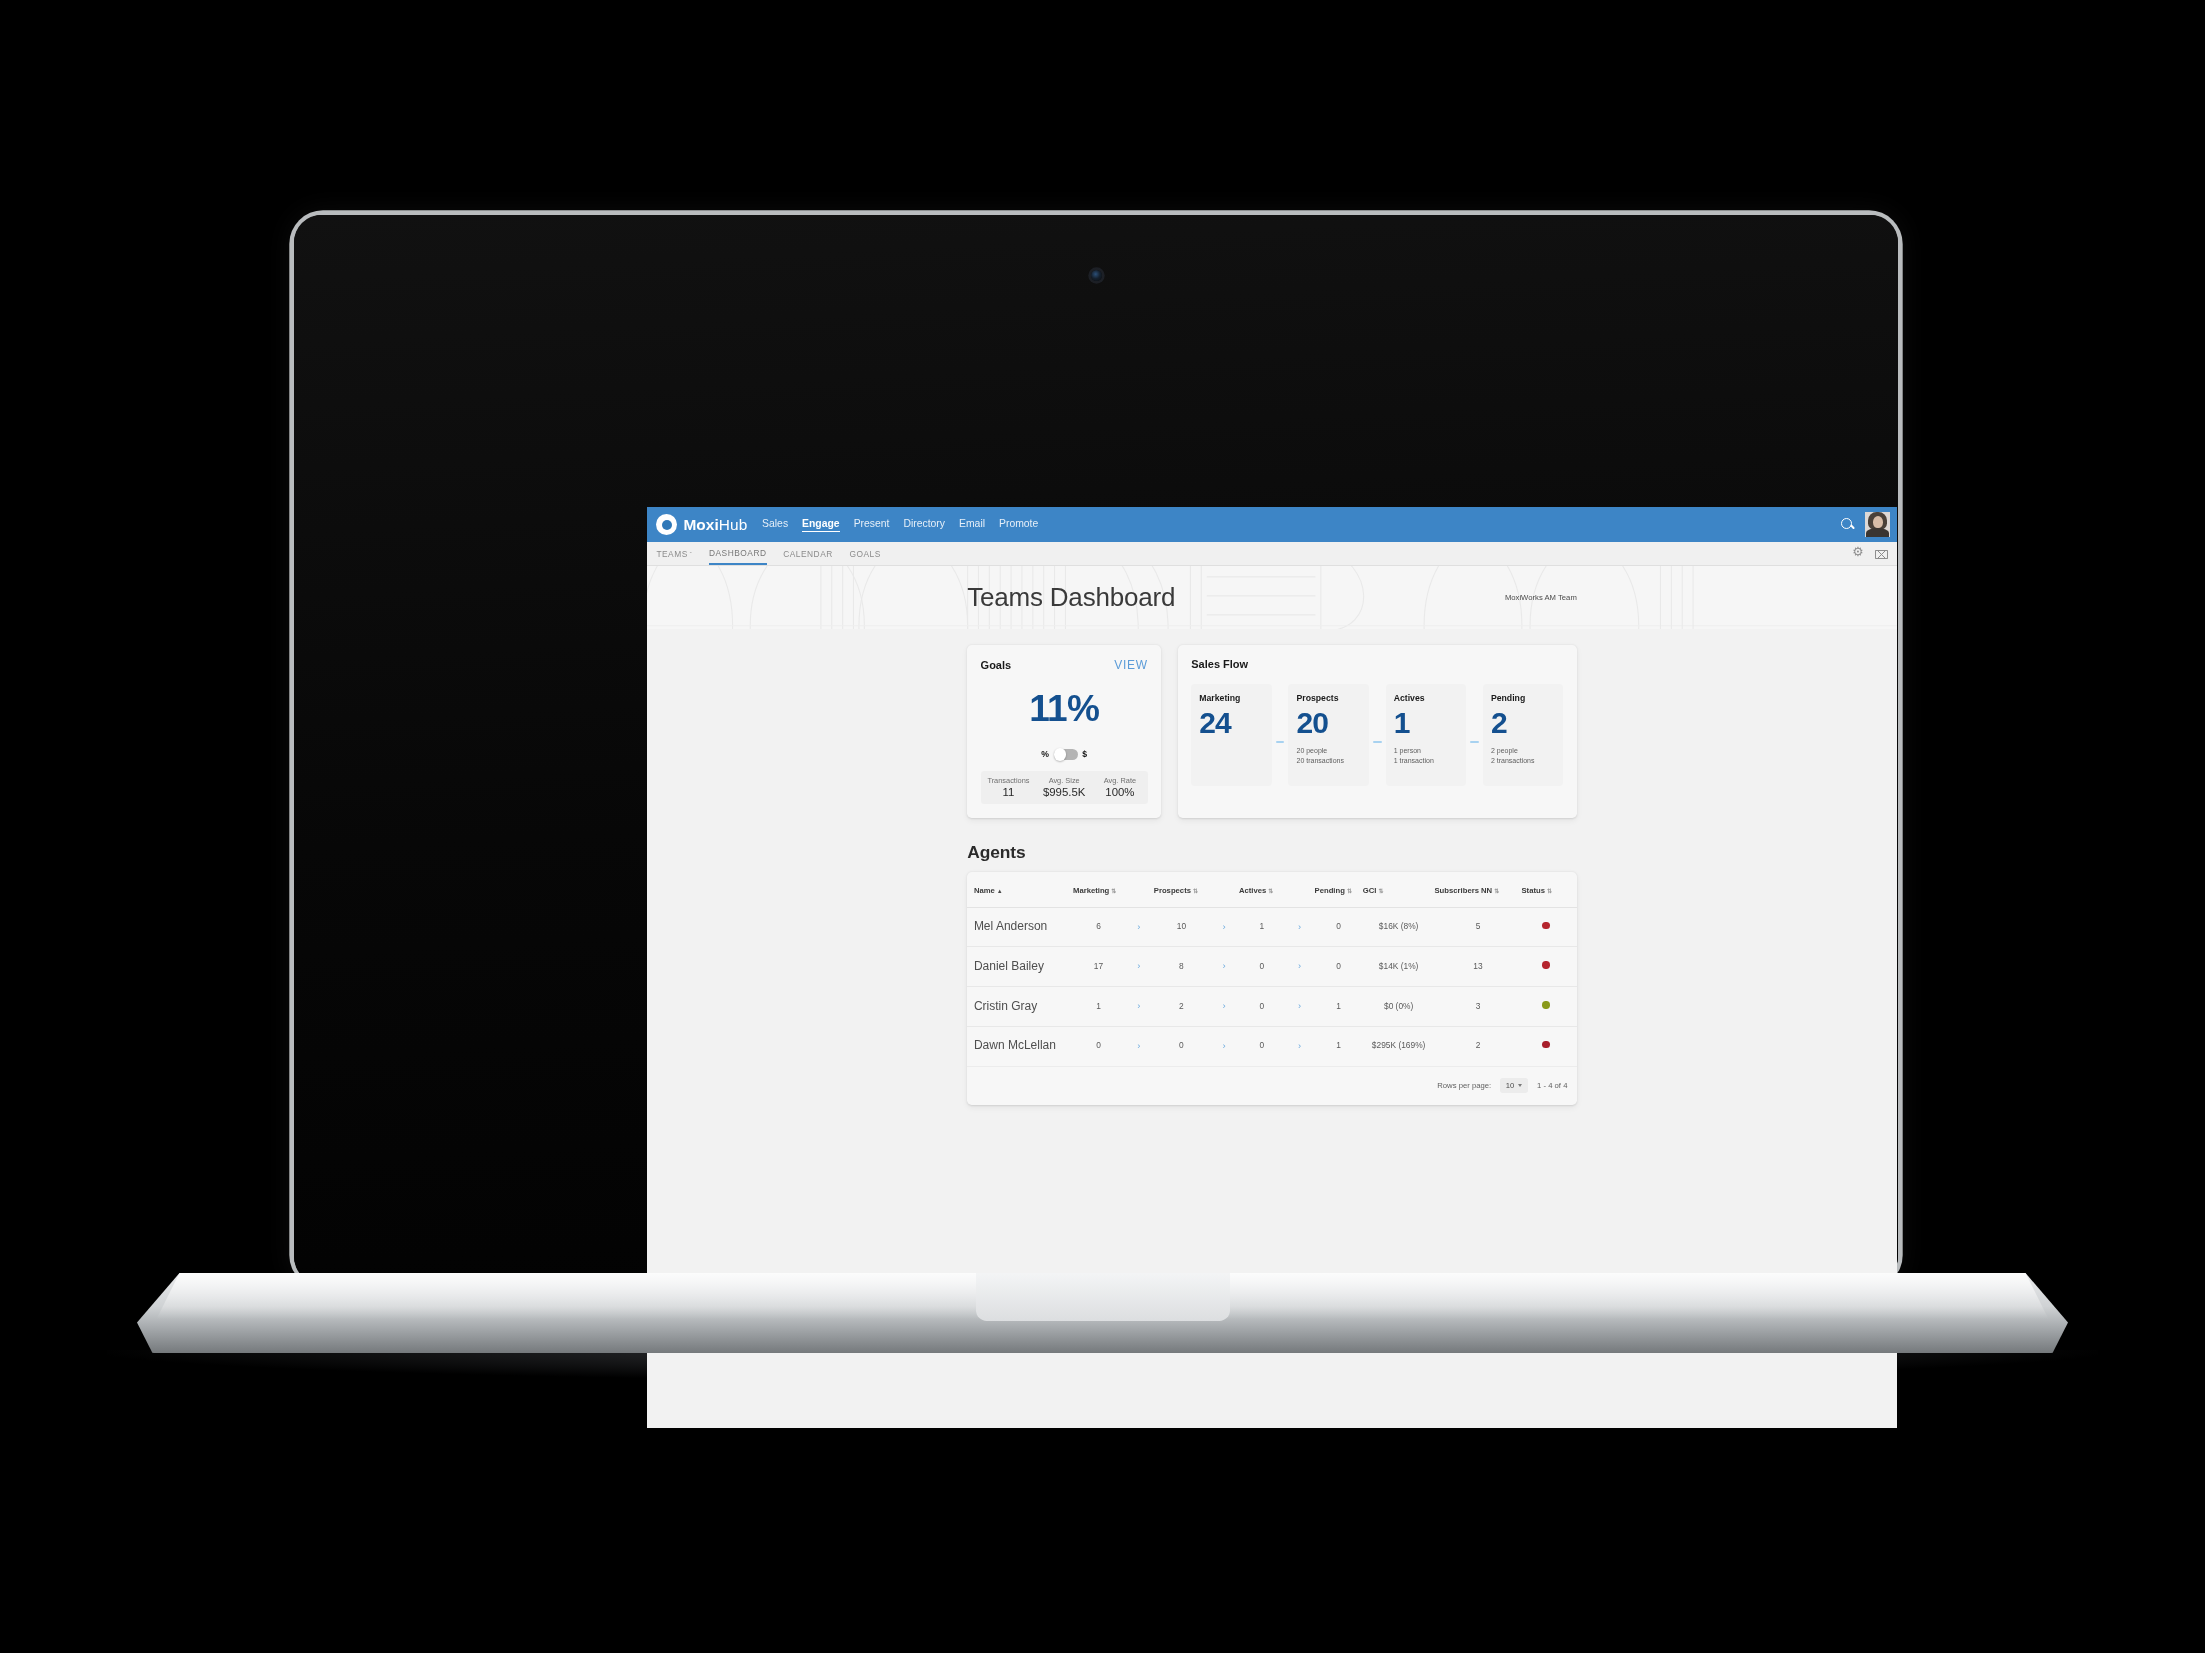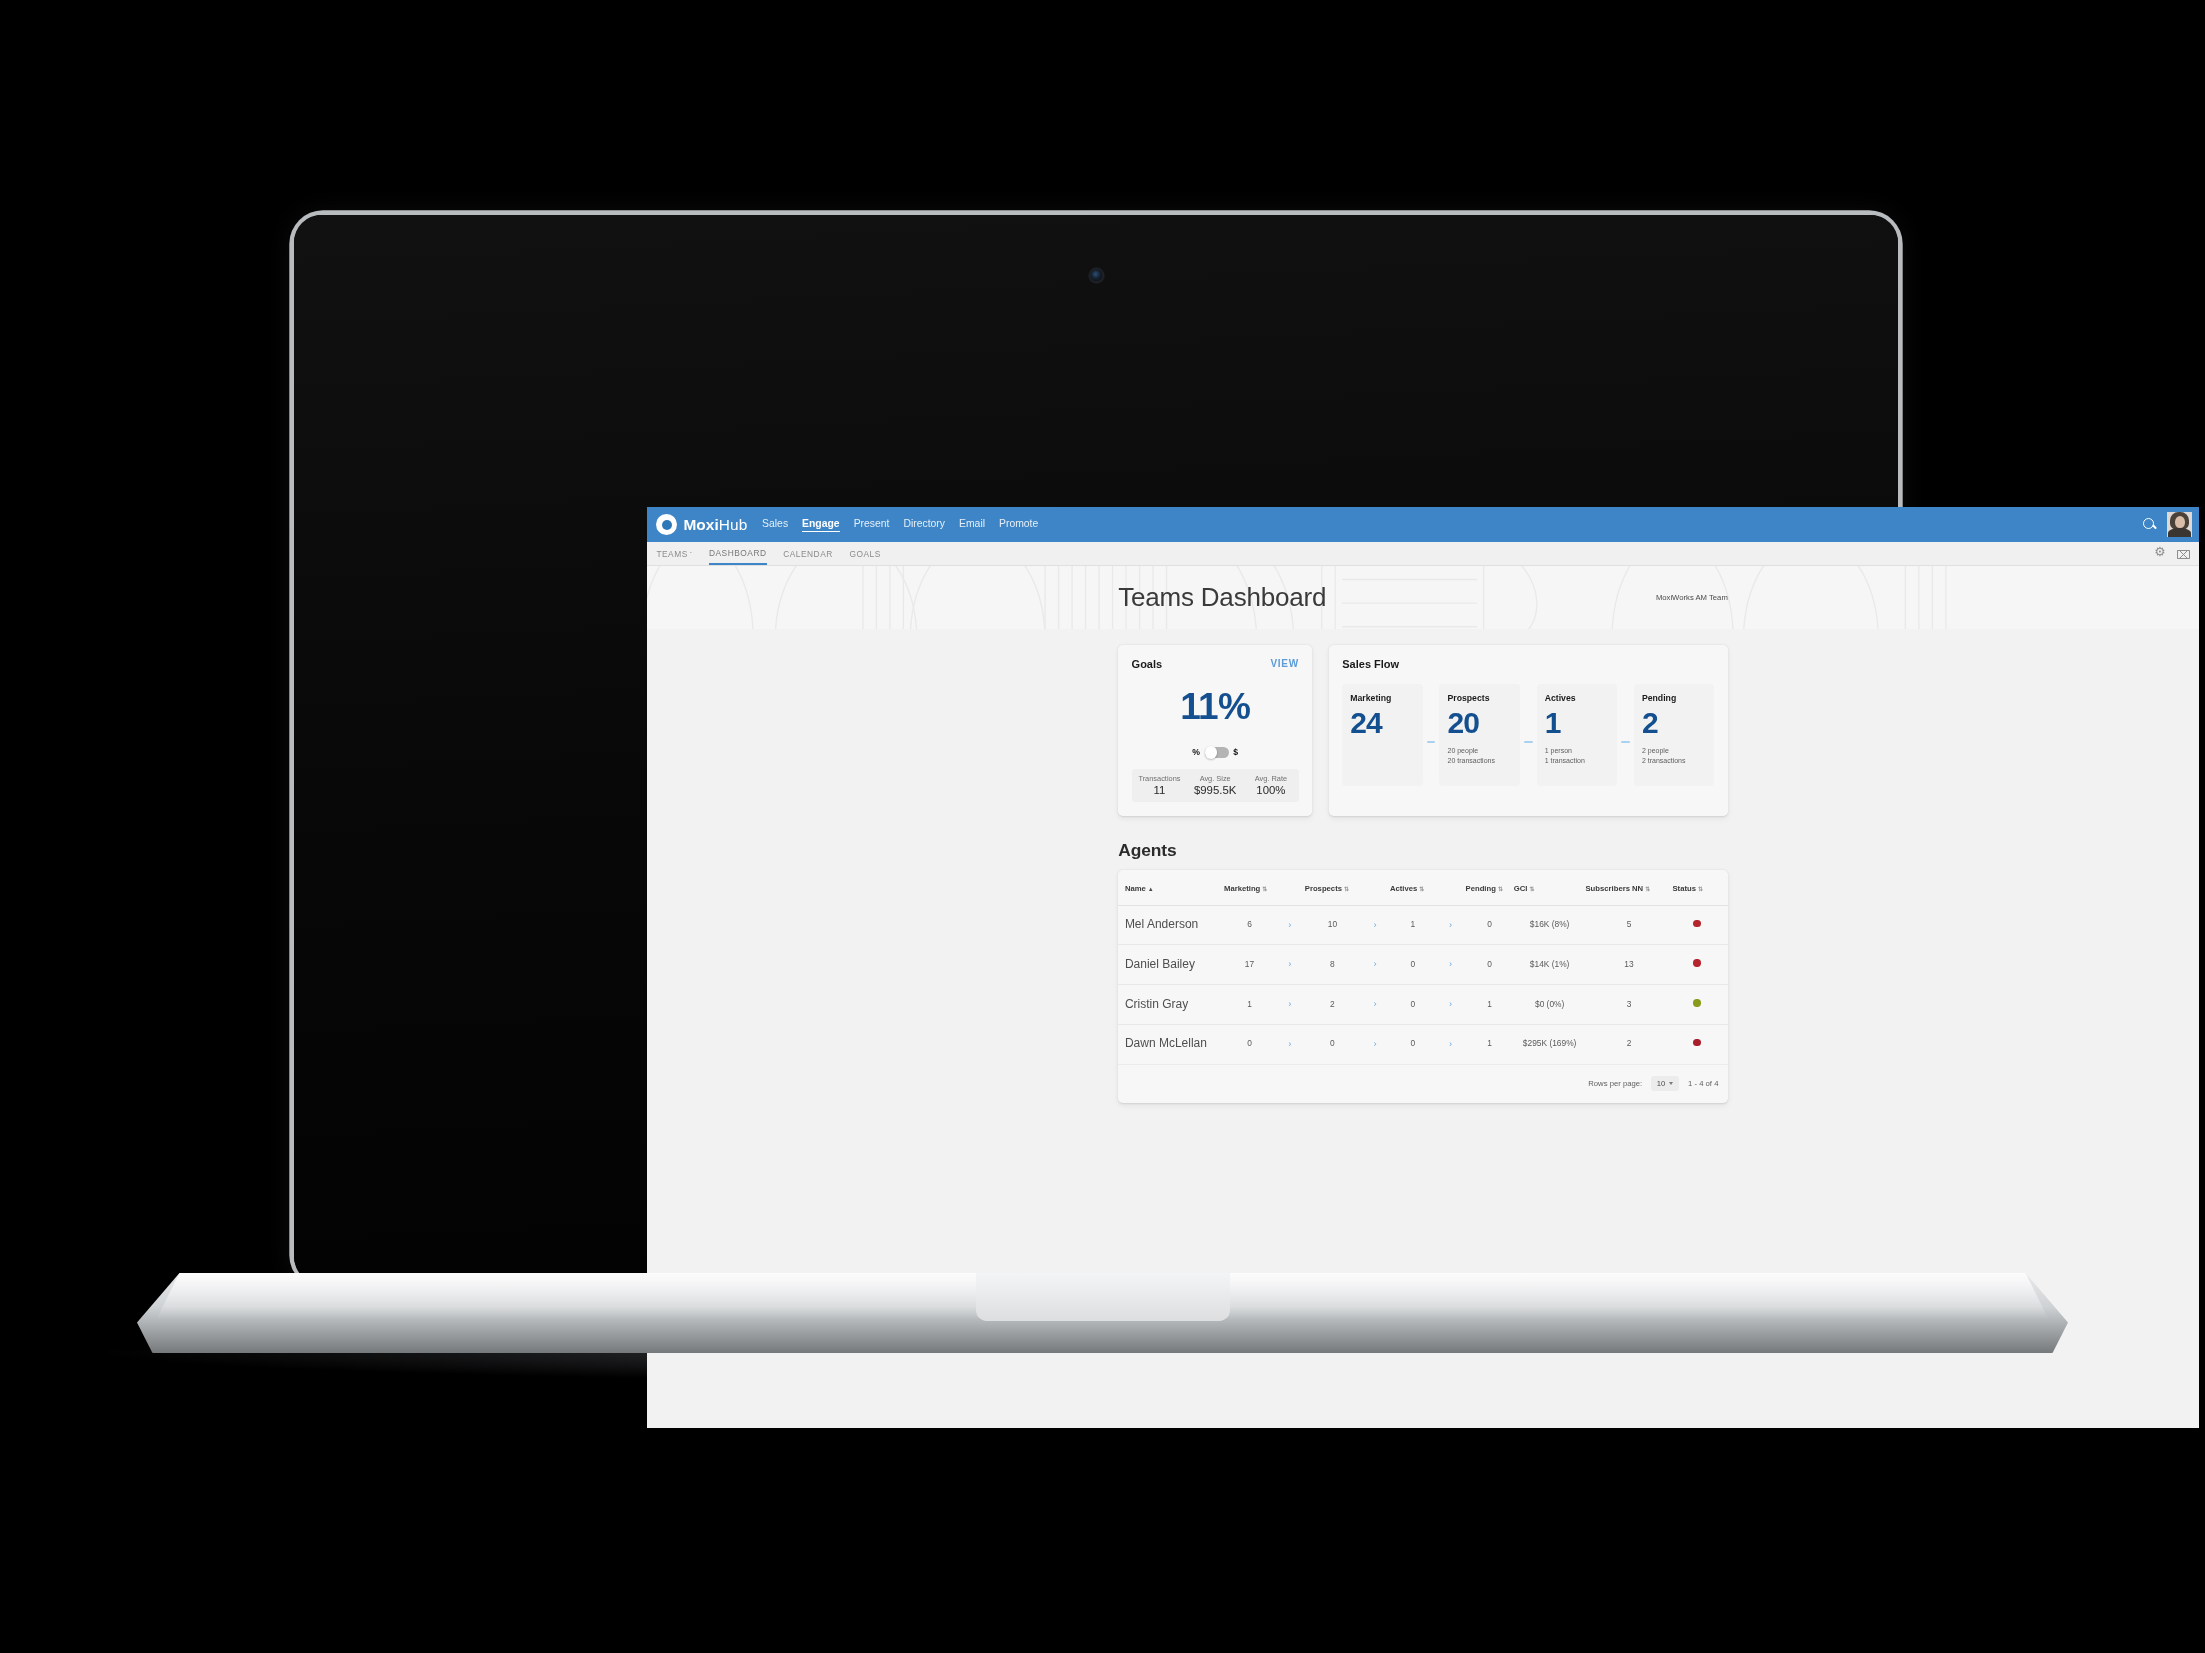--- a/index.html
+++ b/index.html
@@ -19,21 +19,21 @@
     border-radius:27px;
     background:linear-gradient(177deg,#111 0%, #070707 55%, #020202 100%);
   }
   #camera { position:absolute; left:50%; top:55px; width:11.4px; height:11.4px;
     margin-left:-5.3px; border-radius:50%;
     background:radial-gradient(circle at 42% 38%, #2b4f78 0%, #15202d 48%, #0a0c0f 100%);
     box-shadow:0 0 0 2.7px rgba(40,46,56,.55); }
 
   
   #screen {
-    position:absolute; left:353px; top:292px; width:1552px; height:921px;
+    position:absolute; left:353px; top:292px; width:1250px; height:921px;
     background:#f2f2f2; overflow:hidden;
   }
 
   
   #base {
     position:absolute; left:137px; top:1273px; width:1931px; height:80px;
     background:linear-gradient(180deg,#e9eaec 0%, #cfd2d4 42%, #a6aaad 68%, #75797c 100%);
     border-radius:0 0 17.4px 17.4px;
     clip-path: polygon(2.2% 0%, 97.8% 0%, 100% 62%, 99.2% 100%, 0.8% 100%, 0% 62%);
   }
@@ -101,21 +101,21 @@
   .content { max-width:615px; margin:0 auto; padding:0 2.7px; }
 
   .cards-row { display:flex; gap:16.7px; margin-top:16px; }
 
   .card { background:#f7f7f7; border-radius:4.7px;
      box-shadow:0 0.7px 2px rgba(0,0,0,.10), 0 2.7px 6.7px rgba(0,0,0,.055); }
   .card-goals { width:194px; padding:12.7px 13.4px 13.4px; }
   .card-flow { flex:1; padding:12.7px 13.4px 13.4px; }
   .card-head { display:flex; align-items:center; }
   .card-title { font-size:11px; font-weight:700; color:#1a1a1a; }
-  .view-link { margin-left:auto; font-size:10px; font-weight:700; letter-spacing:0.7px; color:#5c9cd8;
+  .view-link { margin-left:auto; font-size:12px; font-weight:400; letter-spacing:0.7px; color:#5c9cd8;
      text-decoration:none; }
 
   .goal-pct { text-align:center; font-size:37px; font-weight:700; color:#14508f; line-height:1;
      margin-top:18px; letter-spacing:-0.7px; }
   .toggle-row { display:flex; align-items:center; justify-content:center; gap:4.7px; margin-top:22px; }
   .toggle-row b { font-size:8.7px; color:#111; font-weight:700; }
   .switch { width:24px; height:11.4px; border-radius:6px; background:#b4b4b4; position:relative; }
   .switch i { position:absolute; left:0; top:-0.7px; width:12.7px; height:12.7px; border-radius:50%;
      background:#fff; box-shadow:0 0.7px 2px rgba(0,0,0,.30); }
   .stats { display:flex; margin-top:11.4px; background:#efefef; border-radius:3.3px; padding:4.7px 0 6px; }

